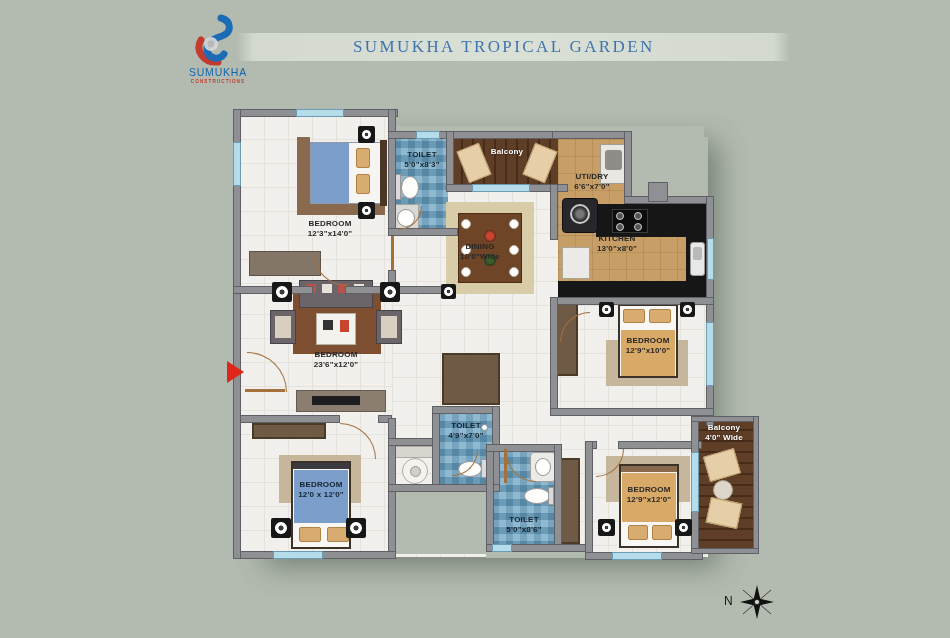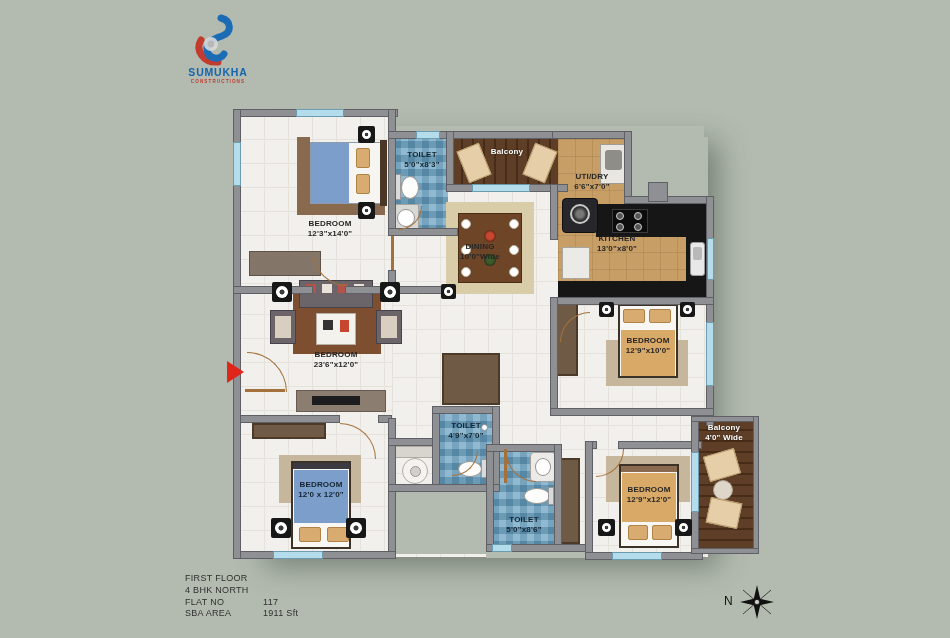--- a/index.html
+++ b/index.html
@@ -6,21 +6,21 @@
   .stage{position:relative;width:950px;height:638px;background:#b3bbb0;overflow:hidden;
          font-family:"Liberation Sans",sans-serif}
   .abs{position:absolute;box-sizing:border-box}
   
   .banner{position:absolute;left:237px;top:33px;width:553px;height:28px;
           background:linear-gradient(90deg,rgba(208,214,203,0) 0,#d3d9ce 3%,#dbe0d6 50%,#d3d9ce 97%,rgba(208,214,203,0) 100%);
           display:flex;align-items:center}
   .banner span{font-family:"Liberation Serif",serif;font-size:17px;letter-spacing:2.4px;
                color:#3f74ae;padding-left:116px;white-space:nowrap}
   .brand{position:absolute;left:180px;top:66px;width:76px;text-align:center;
-         font-size:10.5px;font-weight:bold;color:#1565ad;letter-spacing:.8px}
+         font-size:10.5px;font-weight:normal;color:#1565ad;letter-spacing:.8px}
   .brandsub{position:absolute;left:180px;top:79px;width:76px;text-align:center;
             font-size:4.6px;font-weight:bold;color:#bf3b2f;letter-spacing:1.1px}
   
   .wall{position:absolute;background:#8f9094;border:1px solid #5f6065;box-sizing:border-box}
   .win{position:absolute;background:#b5dcea;border:1px solid #6b9cb1;box-sizing:border-box;z-index:6}
   .floor{position:absolute;box-sizing:border-box}
   .fwhite{background-color:#f1f0ec;
     background-image:linear-gradient(#e4e2db 1px,transparent 1px),linear-gradient(90deg,#e4e2db 1px,transparent 1px);
     background-size:24px 24px}
   .sage{background:#b3bbb0}
@@ -53,20 +53,23 @@
   .plates{position:absolute;width:10px;height:10px;border-radius:50%;background:#fff;border:1px solid #b9b2a2;box-sizing:border-box;z-index:5}
   .burner{position:absolute;width:8px;height:8px;border-radius:50%;background:#555;border:1.5px solid #cfcfcf;box-sizing:border-box;z-index:5}
   .pillow{position:absolute;background:#d8ab71;border:1px solid #b08245;border-radius:2px;box-sizing:border-box;z-index:5}
   .chair{position:absolute;background:#e6cfa8;border:1px solid #b99c6c;box-sizing:border-box;z-index:5}
 </style>
 </head>
 <body>
 
 <div class="stage">
 
+  <div class="banner">
+    <span>SUMUKHA TROPICAL GARDEN</span>
+  </div>
   <svg class="abs" style="left:188px;top:13px" width="52" height="54" viewBox="0 0 52 54">
     <path d="M30 49 C15 50 7 37 13 27" fill="none" stroke="#c33a2e" stroke-width="7" stroke-linecap="round"></path>
     <path d="M33 5 C44 8 44 20 34 23 C24 26 18 30 19 37 C20 46 32 48 36 41" fill="none" stroke="#1b6cb5" stroke-width="7" stroke-linecap="round"></path>
     <circle cx="23" cy="31" r="7" fill="#d9d9d9" opacity="0.9"></circle>
     <circle cx="23" cy="31" r="3.4" fill="#b8b8b8"></circle>
   </svg>
   <div class="brand">SUMUKHA</div>
   <div class="brandsub">CONSTRUCTIONS</div>
 
   <div class="abs" style="left:252px;top:126px;width:452px;height:424px;box-shadow:14px 16px 28px rgba(45,55,45,.45)"></div>
@@ -305,30 +308,20 @@
     <span>BEDROOM</span><span class="dim">12'0 x 12'0"</span></div>
   <div class="rlabel navy" style="left:438px;top:421px;width:56px">
     <span>TOILET</span><span class="dim">4'9"x7'0"</span></div>
   <div class="rlabel navy" style="left:495px;top:515px;width:58px">
     <span>TOILET</span><span class="dim">5'0"x8'6"</span></div>
   <div class="rlabel" style="left:617px;top:485px;width:64px">
     <span>BEDROOM</span><span class="dim">12'9"x12'0"</span></div>
   <div class="rlabel light" style="left:695px;top:423px;width:58px">
     <span>Balcony</span><span class="dim">4'0" Wide</span></div>
 
-  <div class="foot">
-    <div class="frow">
-      <span class="flabel">FIRST FLOOR</span><span></span></div>
-    <div class="frow">
-      <span class="flabel">4 BHK NORTH</span><span></span></div>
-    <div class="frow">
-      <span class="flabel">FLAT NO</span><span>117</span></div>
-    <div class="frow">
-      <span class="flabel">SBA  AREA</span><span>1911 Sft</span></div>
-  </div>
 
   <span class="compass-n">N</span>
   <svg class="abs" style="left:737px;top:585px" width="40" height="34" viewBox="0 0 40 34">
     <line x1="6" y1="5" x2="34" y2="29" stroke="#222" stroke-width="0.8"></line>
     <line x1="34" y1="5" x2="6" y2="29" stroke="#222" stroke-width="0.8"></line>
     <polygon points="20,0 23.2,13.8 37,17 23.2,20.2 20,34 16.8,20.2 3,17 16.8,13.8" fill="#111"></polygon>
     <circle cx="20" cy="17" r="2.6" fill="#cfd4cc" stroke="#111" stroke-width="0.8"></circle>
   </svg>
 
 </div>

